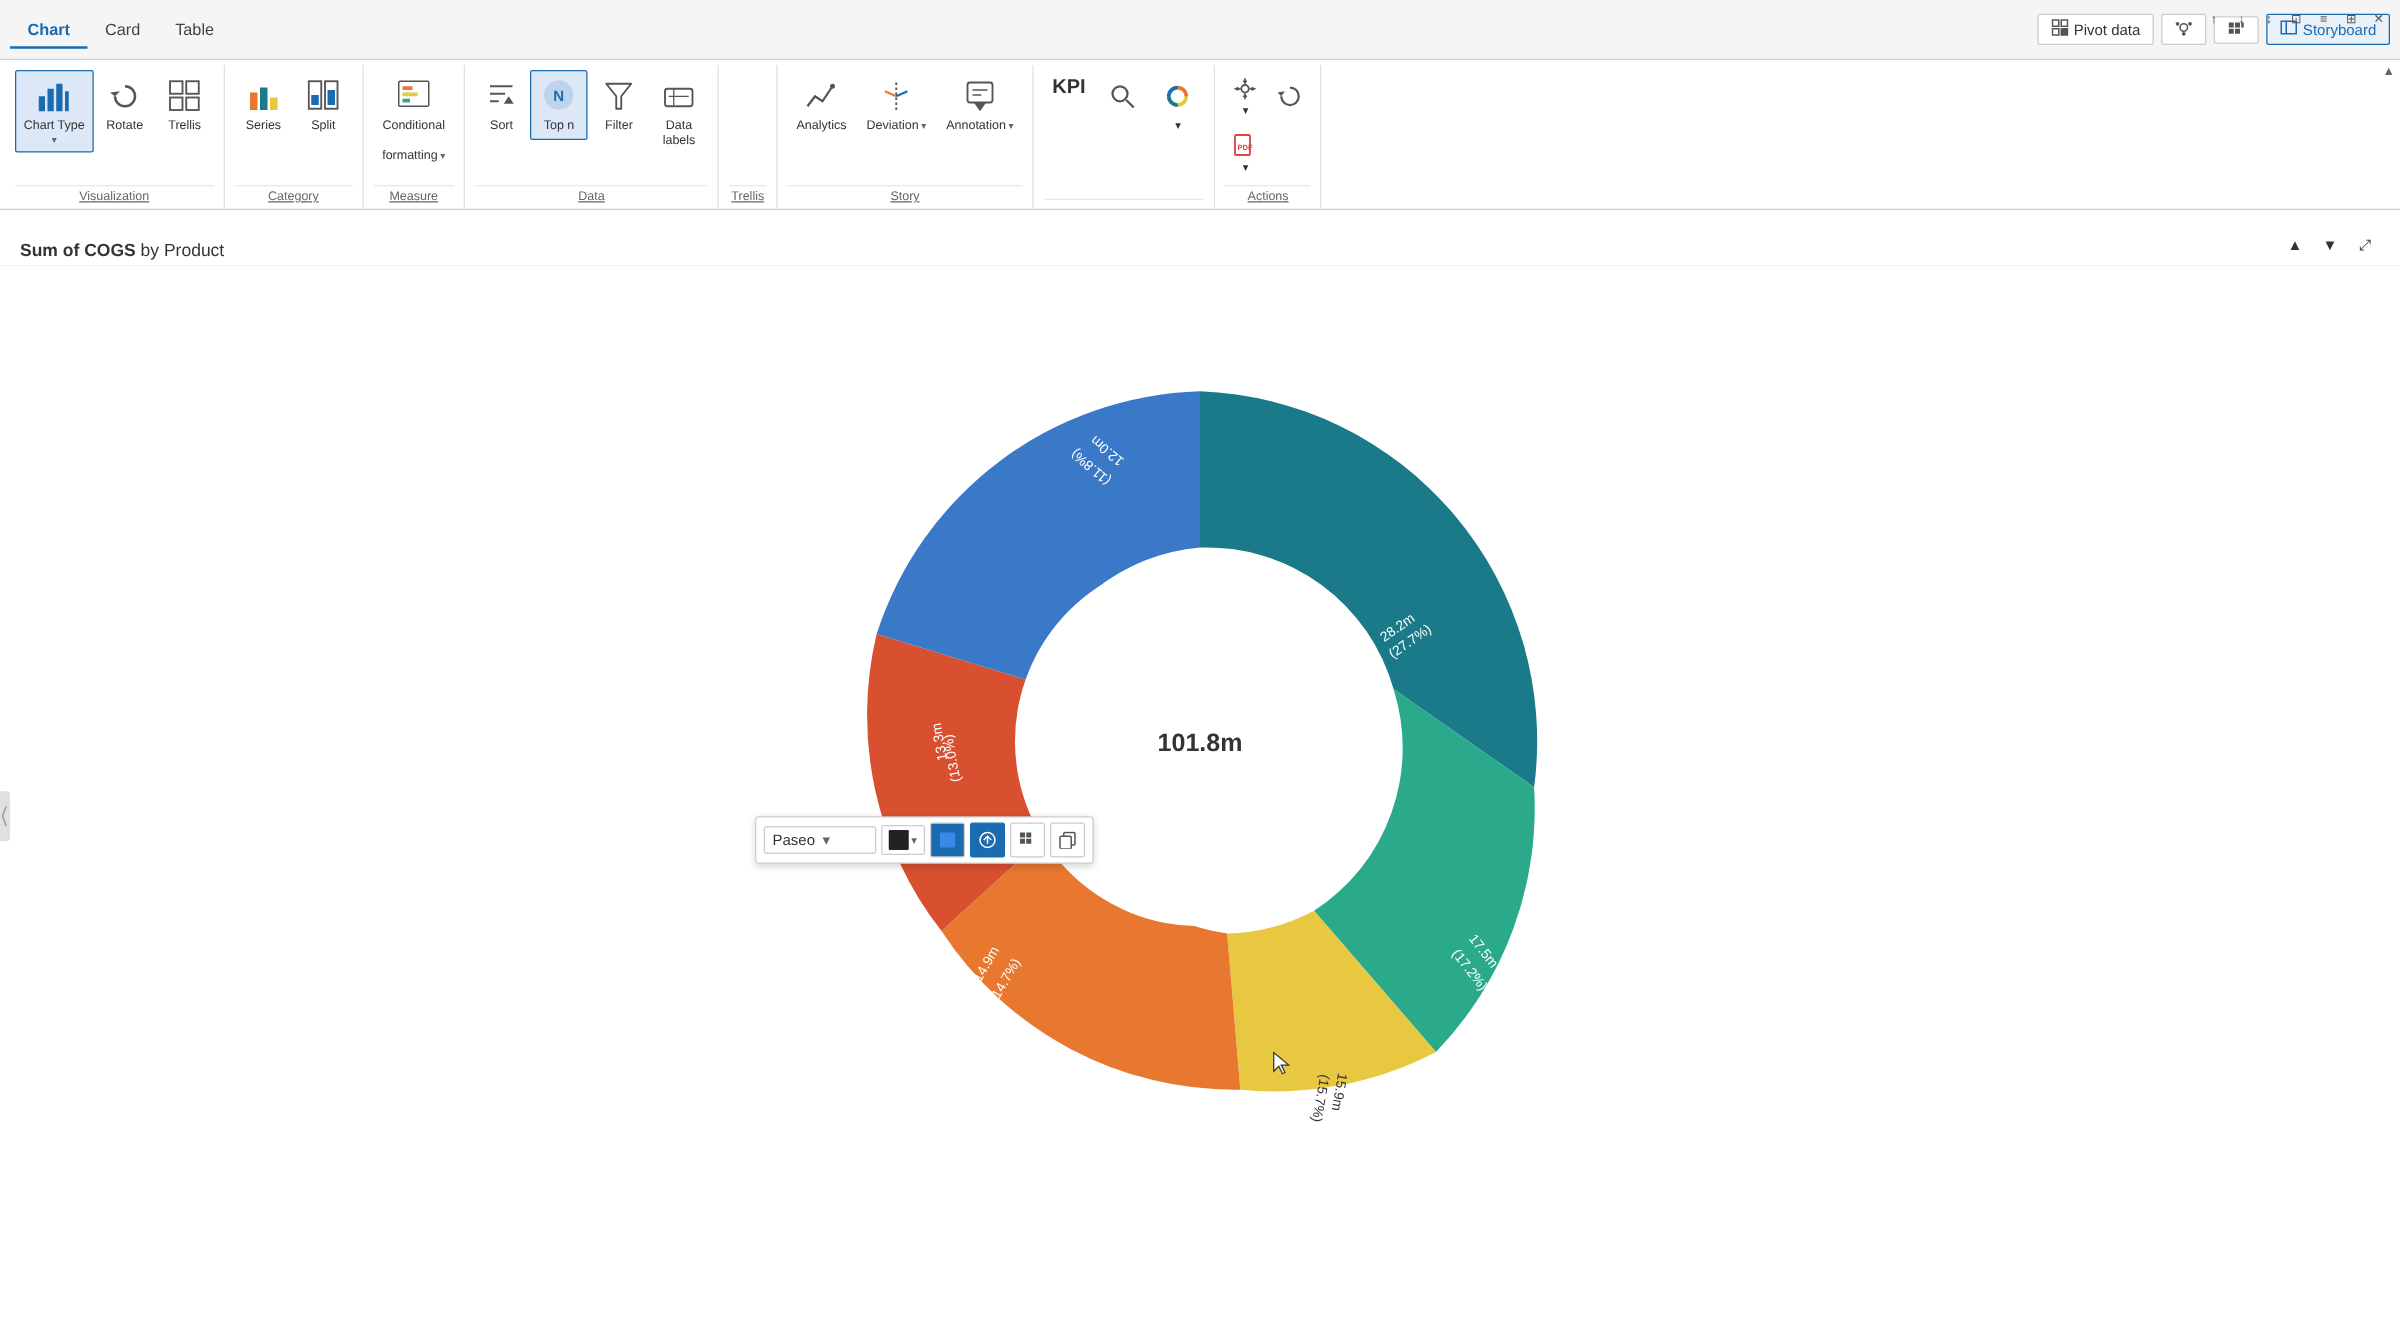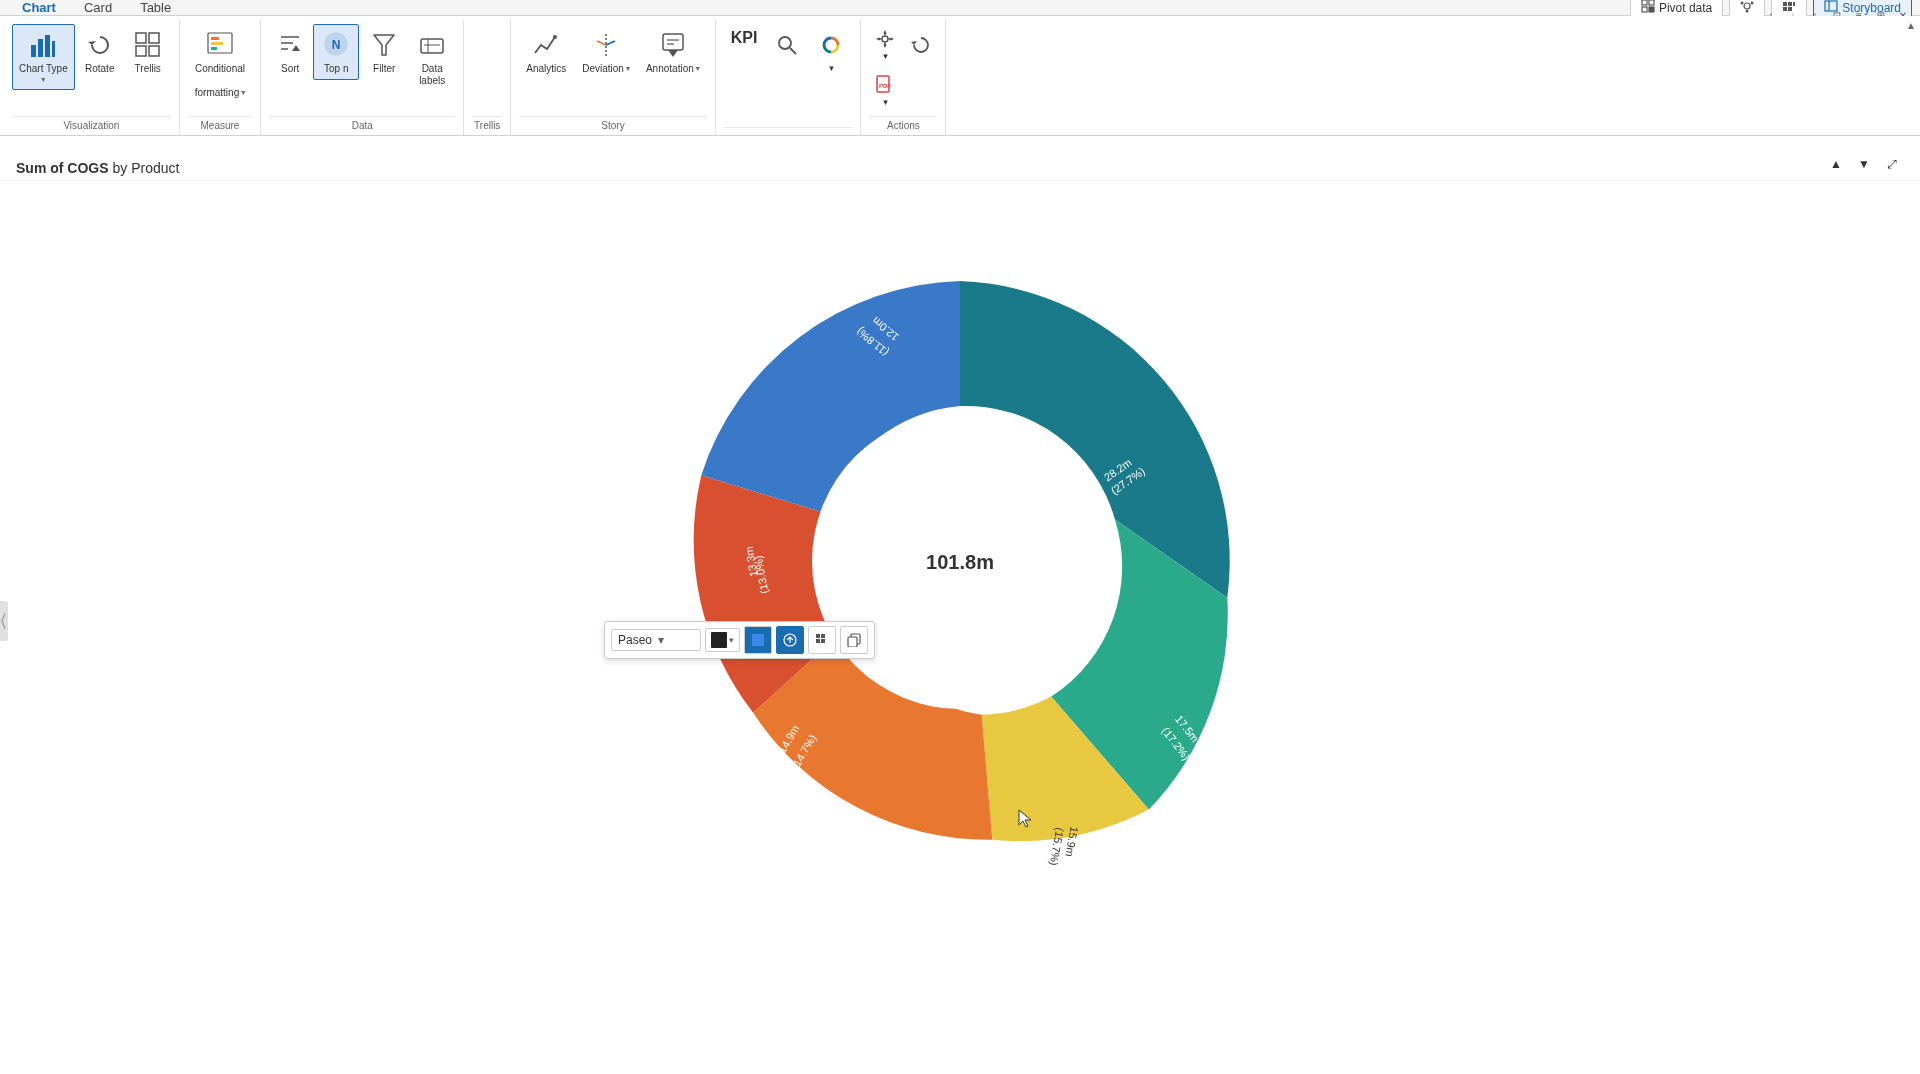--- a/index.html
+++ b/index.html
@@ -1,21 +1,21 @@
 <!DOCTYPE html>
 <html><head>
   <meta charset="utf-8">
   <style>
     * { margin: 0; padding: 0; box-sizing: border-box; }
     body { font-family: 'Segoe UI', Arial, sans-serif; background: #fff; width: 1920px; height: 1074px; overflow: hidden; font-size: 12px; color: #333; }
 
     
     .tab-bar {
       display: flex; align-items: center; border-bottom: 1px solid #d0d0d0;
-      padding: 0 8px; height: 16px; background: #f5f5f5;
+      padding: 0 8px; height: 48px; background: #f5f5f5;
     }
     .tab-item {
       padding: 6px 14px; cursor: pointer; font-size: 13px; color: #444;
       border-bottom: 2px solid transparent; margin-bottom: -1px;
     }
     .tab-item.active { color: #1a6baf; border-bottom: 2px solid #1a6baf; font-weight: 600; }
     .tab-spacer { flex: 1; }
     .tab-right-btns { display: flex; gap: 6px; align-items: center; }
     .tab-right-btn {
       display: flex; align-items: center; gap: 4px; padding: 3px 10px;
@@ -29,21 +29,21 @@
       padding: 4px 4px 0; background: #fff; min-height: 88px;
     }
     .ribbon-group {
       display: flex; flex-direction: column; align-items: center;
       padding: 0 8px; border-right: 1px solid #e0e0e0; min-width: fit-content;
     }
     .ribbon-group:last-child { border-right: none; }
     .ribbon-group-items { display: flex; align-items: flex-start; gap: 2px; flex: 1; padding: 4px 0; }
     .ribbon-group-label {
       font-size: 10px; color: #666; text-align: center; padding: 3px 0 4px;
-      border-top: 1px solid #e8e8e8; width: 100%; margin-top: auto;
+      border-top: 1px solid #e8e8e8; width: 100%; margin-top: auto; text-decoration: underline;
     }
     .ribbon-btn {
       display: flex; flex-direction: column; align-items: center; justify-content: flex-start;
       padding: 4px 6px; cursor: pointer; border-radius: 2px; min-width: 44px;
       gap: 2px; border: 1px solid transparent;
     }
     .ribbon-btn.active { background: #dce8f8; border-color: #1a6baf; }
     .ribbon-btn-icon { width: 32px; height: 32px; display: flex; align-items: center; justify-content: center; }
     .ribbon-btn-label { font-size: 10px; color: #333; text-align: center; line-height: 1.2; }
     .chevron-down { font-size: 8px; color: #666; }
@@ -219,20 +219,46 @@
             <rect x="1" y="14" width="10" height="10" fill="none" stroke="#555" stroke-width="1.5"></rect>
             <rect x="14" y="14" width="10" height="10" fill="none" stroke="#555" stroke-width="1.5"></rect>
           </svg>
         </div>
         <div class="ribbon-btn-label">Trellis</div>
       </div>
     </div>
     <div class="ribbon-group-label">Visualization</div>
   </div>
 
+  <div class="ribbon-group">
+    <div class="ribbon-group-items">
+      <div class="ribbon-btn">
+        <div class="ribbon-btn-icon">
+          <svg width="26" height="26" viewBox="0 0 26 26">
+            <rect x="2" y="10" width="6" height="14" fill="#e87830"></rect>
+            <rect x="10" y="6" width="6" height="18" fill="#1a7a8a"></rect>
+            <rect x="18" y="14" width="6" height="10" fill="#e8c840"></rect>
+          </svg>
+        </div>
+        <div class="ribbon-btn-label">Series</div>
+      </div>
+      <div class="ribbon-btn">
+        <div class="ribbon-btn-icon">
+          <svg width="26" height="26" viewBox="0 0 26 26">
+            <rect x="1" y="1" width="10" height="22" fill="none" stroke="#555" stroke-width="1.5"></rect>
+            <rect x="14" y="1" width="10" height="22" fill="none" stroke="#555" stroke-width="1.5"></rect>
+            <rect x="3" y="12" width="6" height="8" fill="#1a6baf"></rect>
+            <rect x="16" y="8" width="6" height="12" fill="#1a6baf"></rect>
+          </svg>
+        </div>
+        <div class="ribbon-btn-label">Split</div>
+      </div>
+    </div>
+    <div class="ribbon-group-label">Category</div>
+  </div>
 
   <div class="ribbon-group">
     <div class="ribbon-group-items">
       <div class="ribbon-btn ribbon-btn-wide">
         <div class="ribbon-btn-icon">
           <svg width="28" height="28" viewBox="0 0 28 28">
             <rect x="2" y="2" width="24" height="20" rx="1" fill="none" stroke="#555" stroke-width="1.2"></rect>
             <rect x="5" y="6" width="8" height="3" fill="#e87830"></rect>
             <rect x="5" y="11" width="12" height="3" fill="#e8c840"></rect>
             <rect x="5" y="16" width="6" height="3" fill="#2aaa8a"></rect>

